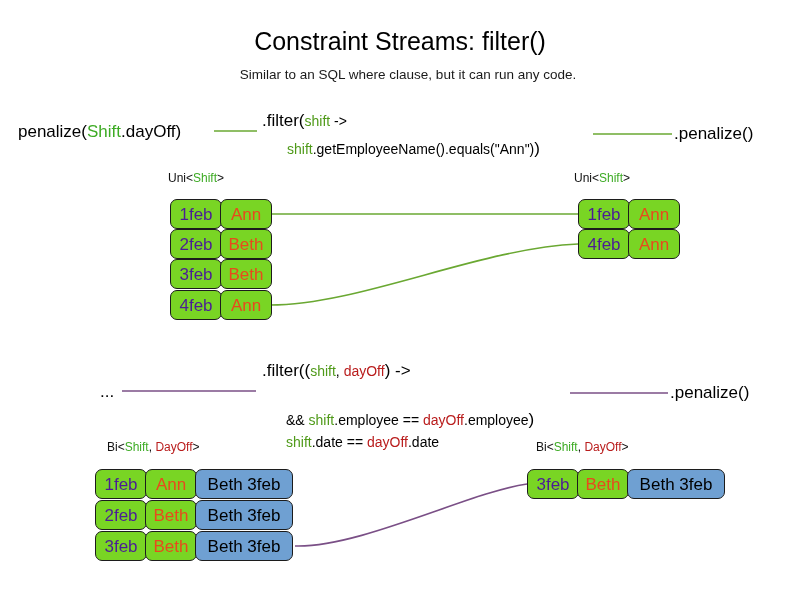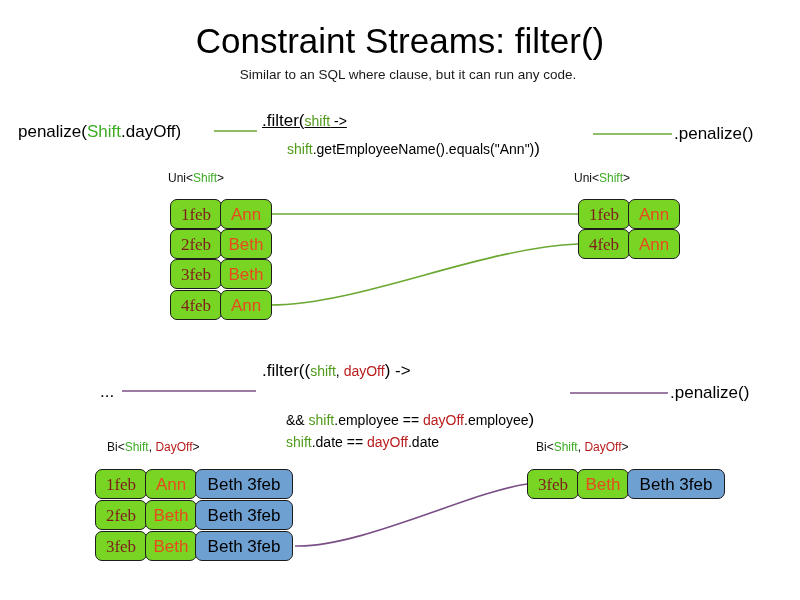--- a/index.html
+++ b/index.html
@@ -6,21 +6,21 @@
   body{
     width:800px;height:600px;background:#ffffff;
     font-family:"Liberation Sans","DejaVu Sans",sans-serif;
     color:#000;overflow:hidden;position:relative;
   }
   #stage{position:relative;width:800px;height:600px;}
   .abs{position:absolute;white-space:nowrap;}
 
   .title{
     left:0;top:20px;width:800px;text-align:center;
-    font-size:35px;line-height:42px;color:#000;
+    font-size:25px;line-height:42px;color:#000;
   }
   .subtitle{
     left:8px;top:66px;width:800px;text-align:center;
     font-size:13.5px;line-height:18px;color:#1a1a1a;
   }
 
   
   .code{font-size:17px;line-height:21px;color:#000;}
   .code.small{font-size:14px;line-height:18px;}
   .g{color:#4f9a19;}       
@@ -37,21 +37,21 @@
     border:1.6px solid #1c1c1c;
     border-radius:7px;
     display:flex;align-items:center;justify-content:center;
     font-size:17px;line-height:17px;
     height:30px;
     margin-right:-2px;
     position:relative;
   }
   .cell.green{background:#79d524;}
   .cell.blue{background:#6fa0d2;}
-  .date{color:#7f1d1d;font-family:Liberation Serif, serif;}
+  .date{color:#4c1d95;}
   .name{color:#e8491d;}
   .dayoff{color:#000;}
 
   svg.lines{position:absolute;left:0;top:0;width:800px;height:600px;pointer-events:none;}
 </style>
 </head>
 <body>
 
 <div id="stage">
 
@@ -71,21 +71,21 @@
     <path d="M295,546 C360,548 470,492 527,484" fill="none" stroke="#7a4f86" stroke-width="1.6"></path>
   </svg>
 
   <div class="abs title">Constraint Streams: filter()</div>
   <div class="abs subtitle">Similar to an SQL where clause, but it can run any code.</div>
 
   <div class="abs code" style="left:18px;top:121px;">
     <span>penalize(</span><span class="gbright">Shift</span><span>.dayOff)</span>
   </div>
 
-  <div class="abs code" style="left:262px;top:110px;text-decoration:underline;">
+  <div class="abs code" style="left:262px;top:110px;">
     <span>.filter(</span><span class="g code small">shift</span><span class="code small"> -&gt;</span>
   </div>
   <div class="abs code small" style="left:287px;top:138px;">
     <span class="g">shift</span><span>.getEmployeeName().equals("Ann")</span><span class="code">)</span>
   </div>
 
   <div class="abs code" style="left:674px;top:123px;">.penalize()</div>
 
   <div class="abs typehdr" style="left:168px;top:168px;">
     <span>Uni&lt;</span><span class="gbright">Shift</span><span>&gt;</span>

